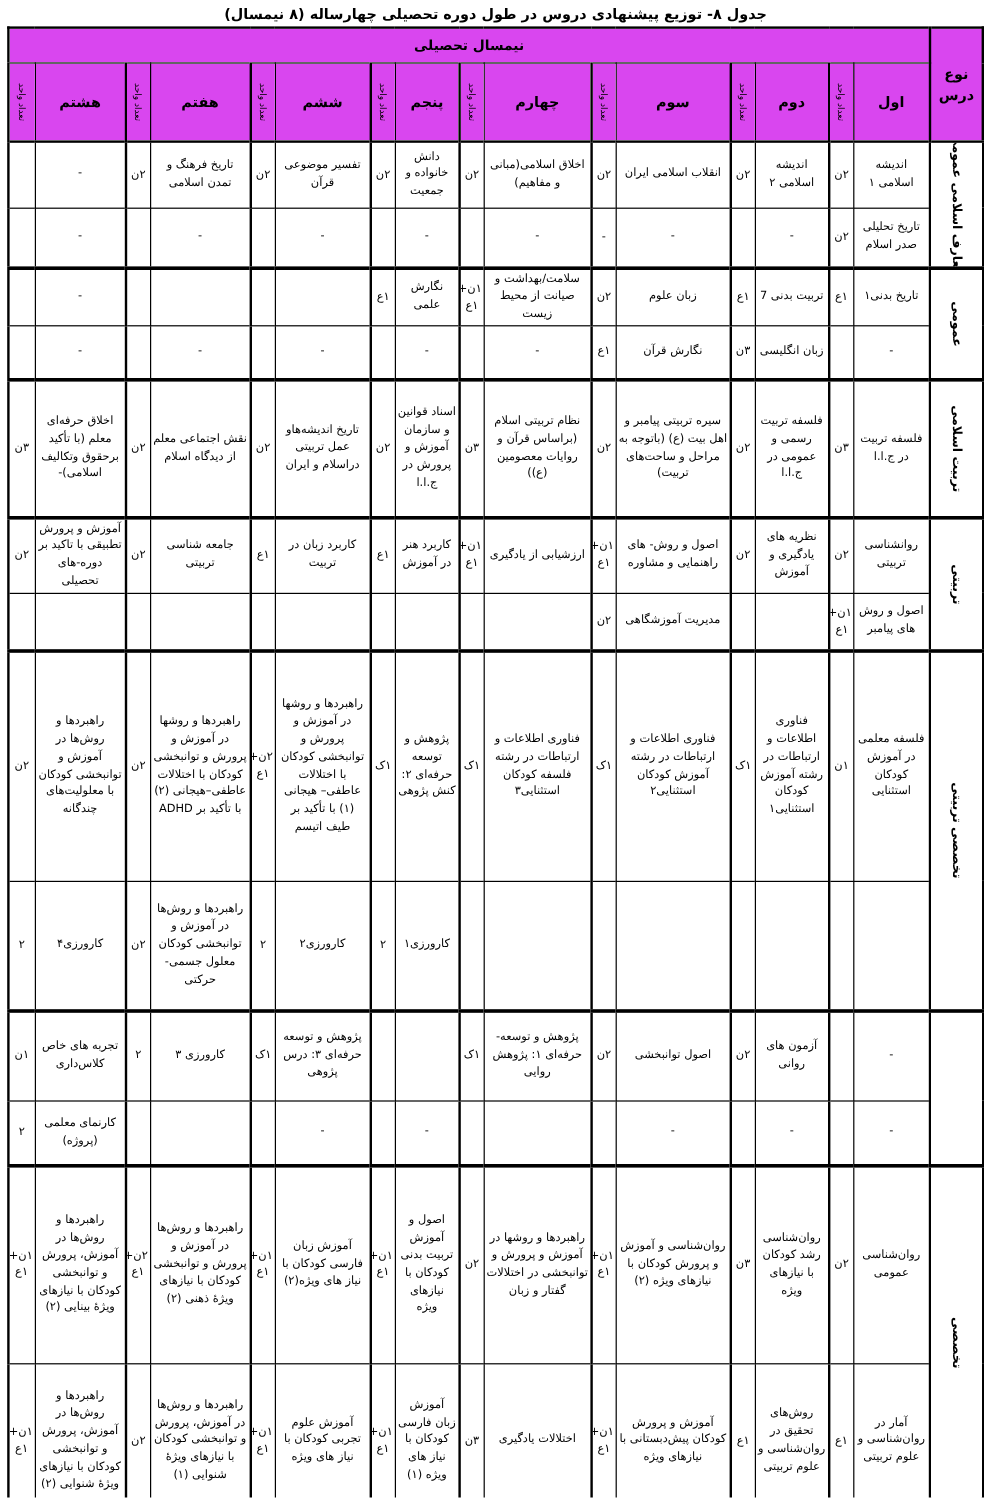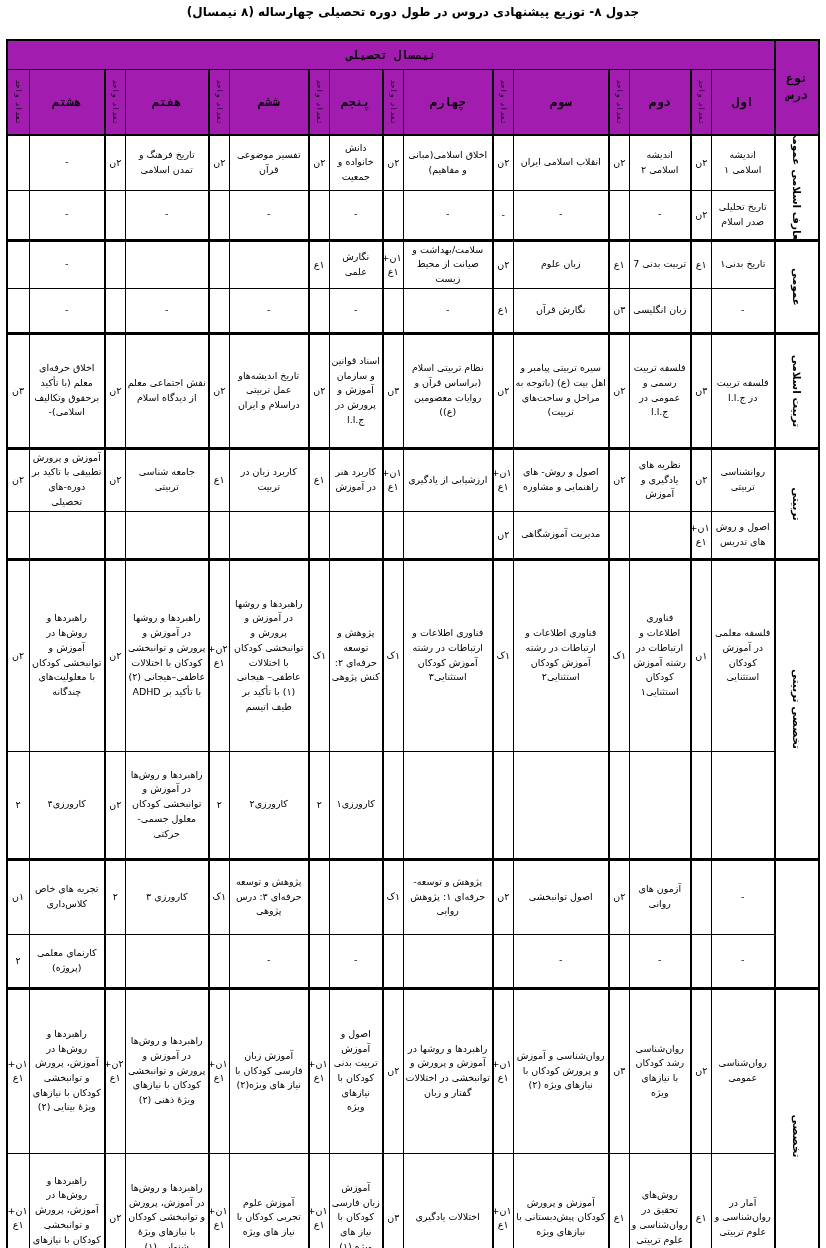--- a/index.html
+++ b/index.html
@@ -4,28 +4,28 @@
 <style>
   html,body{margin:0;padding:0;background:#fff;}
   body{
     width:826px;height:1248px;overflow:hidden;
     font-family:"DejaVu Sans",sans-serif;
     direction:rtl;
   }
   .page{padding:2px 6px 0 6px;}
   .title{
     text-align:center;font-size:12px;font-weight:bold;color:#000;
-    padding:3px 0 20px 0;white-space:nowrap;
+    padding:3px 0 3px 0;white-space:nowrap;
   }
   table.sched{
     border-collapse:collapse;table-layout:fixed;width:812px;margin:0 auto;
     border:2px solid #000;
   }
   th,td{border:1px solid #000;text-align:center;vertical-align:middle;overflow:hidden;}
-  thead th{background:#a21caf;font-weight:bold;color:#000;font-family:Liberation Mono, monospace;}
+  thead th{background:#d946ef;font-weight:bold;color:#000;}
   th.band{font-size:11.5px;height:26px;}
   th.ctype{font-size:12px;line-height:1.35;border-left-width:2px;margin-left:36px;}
   th.sem{font-size:12px;height:62px;}
   th.units{border-left-width:2px;position:relative;}
   td.course{font-size:9.5px;line-height:1.55;padding:1px 2px;color:#000;}
   td.unit{
     font-size:9.5px;line-height:1.45;padding:0 1px;white-space:pre-line;
     border-left-width:2px;color:#000;
   }
   td.grouplabel{
@@ -225,21 +225,21 @@
           <td class="course">کاربرد هنر در آموزش</td>
           <td class="unit">۱ع</td>
           <td class="course">کاربرد زبان در تربیت</td>
           <td class="unit">۱ع</td>
           <td class="course">جامعه شناسی تربیتی</td>
           <td class="unit">۲ن</td>
           <td class="course">آموزش و پرورش تطبیقی با تاکید بر دوره-های تحصیلی</td>
           <td class="unit">۲ن</td>
         </tr>
         <tr style="height: 48px;">
-          <td class="course">اصول و روش های تدریس</td>
+          <td class="course">اصول و روش های پیامبر</td>
           <td class="unit">۱ن+
 ۱ع</td>
           <td class="course"></td>
           <td class="unit"></td>
           <td class="course">مدیریت آموزشگاهی</td>
           <td class="unit">۲ن</td>
           <td class="course"></td>
           <td class="unit"></td>
           <td class="course"></td>
           <td class="unit"></td>
@@ -253,21 +253,21 @@
         <tr class="gsep" style="height: 192px;">
           <td class="grouplabel" rowspan="2">
             <span class="vtext">تخصصی تربیتی</span>
           </td>
           <td class="course">فلسفه معلمی در آموزش کودکان استثنایی</td>
           <td class="unit">۱ن</td>
           <td class="course">فناوری اطلاعات و ارتباطات در رشته آموزش کودکان استثنایی۱</td>
           <td class="unit">۱ک</td>
           <td class="course">فناوری اطلاعات و ارتباطات در رشته آموزش کودکان استثنایی۲</td>
           <td class="unit">۱ک</td>
-          <td class="course">فناوری اطلاعات و ارتباطات در رشته آموزش کودکان استثنایی۳</td>
+          <td class="course">فناوری اطلاعات و ارتباطات در رشته فلسفه کودکان استثنایی۳</td>
           <td class="unit">۱ک</td>
           <td class="course">پژوهش و توسعه حرفه‌ای ۲: کنش پژوهی</td>
           <td class="unit">۱ک</td>
           <td class="course">راهبردها و روشها در آموزش و پرورش و توانبخشی کودکان با اختلالات عاطفی– هیجانی (۱) با تأکید بر طیف اتیسم</td>
           <td class="unit">۲ن+
 ۱ع</td>
           <td class="course">راهبردها و روشها در آموزش و پرورش و توانبخشی کودکان با اختلالات عاطفی–هیجانی (۲) با تأکید بر ADHD</td>
           <td class="unit">۲ن</td>
           <td class="course">راهبردها و روش‌ها در آموزش و توانبخشی کودکان با معلولیت‌های چندگانه</td>
           <td class="unit">۲ن</td>

